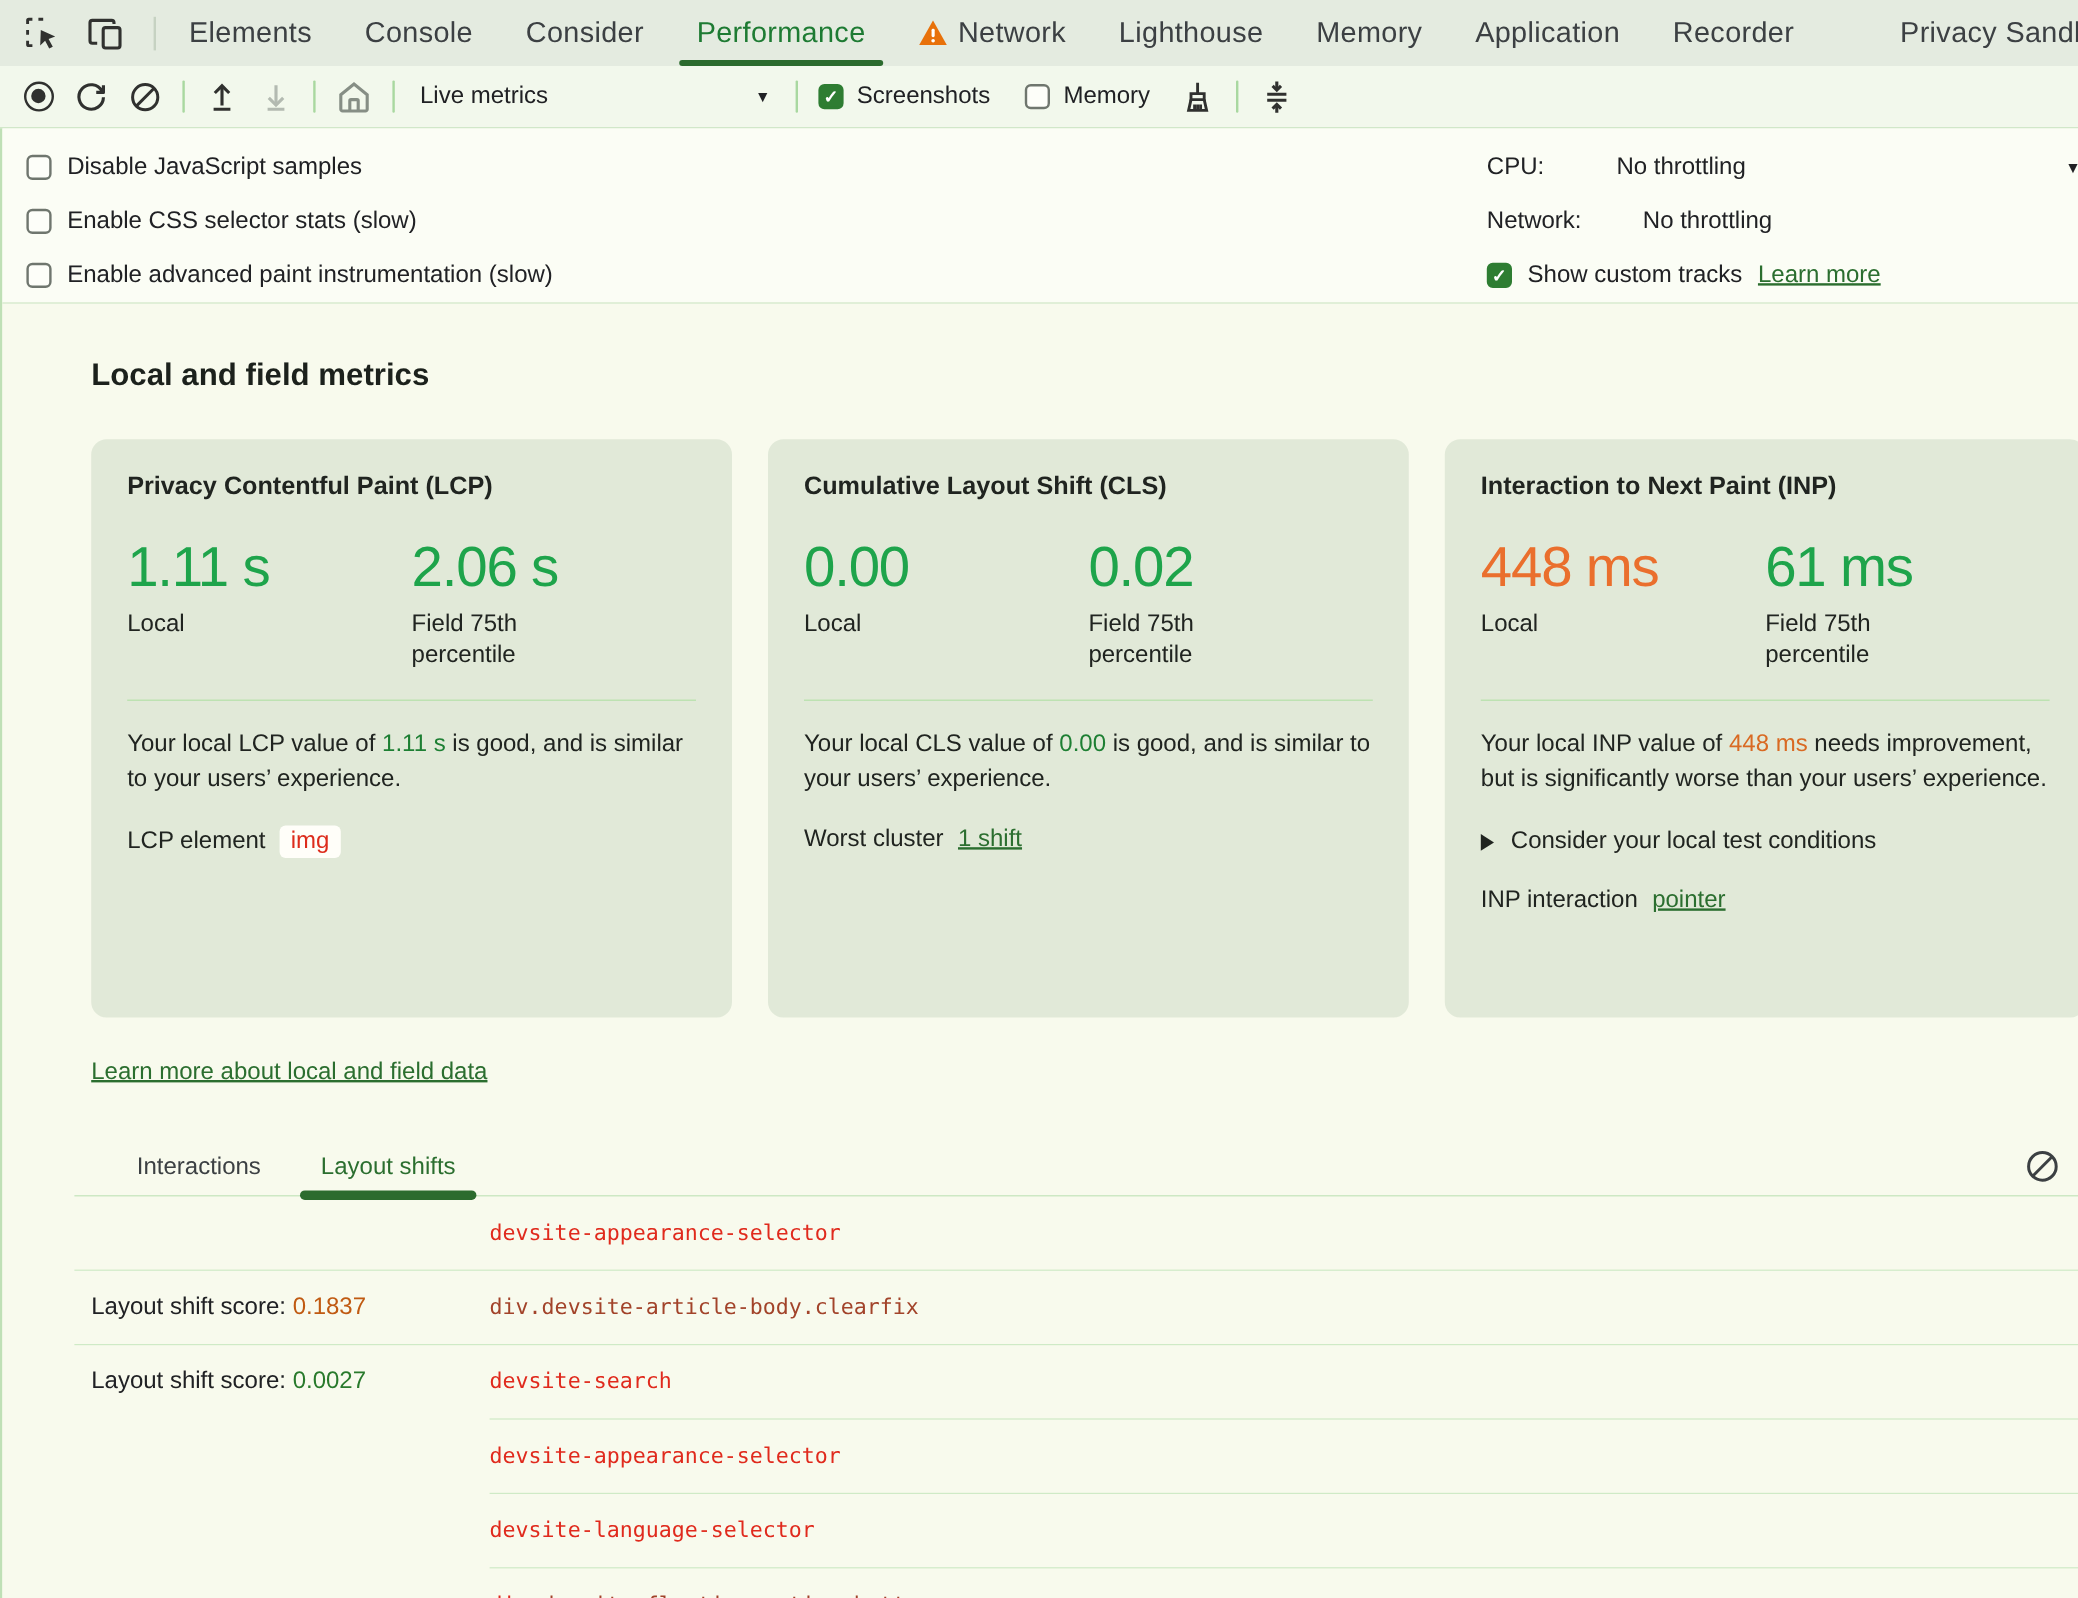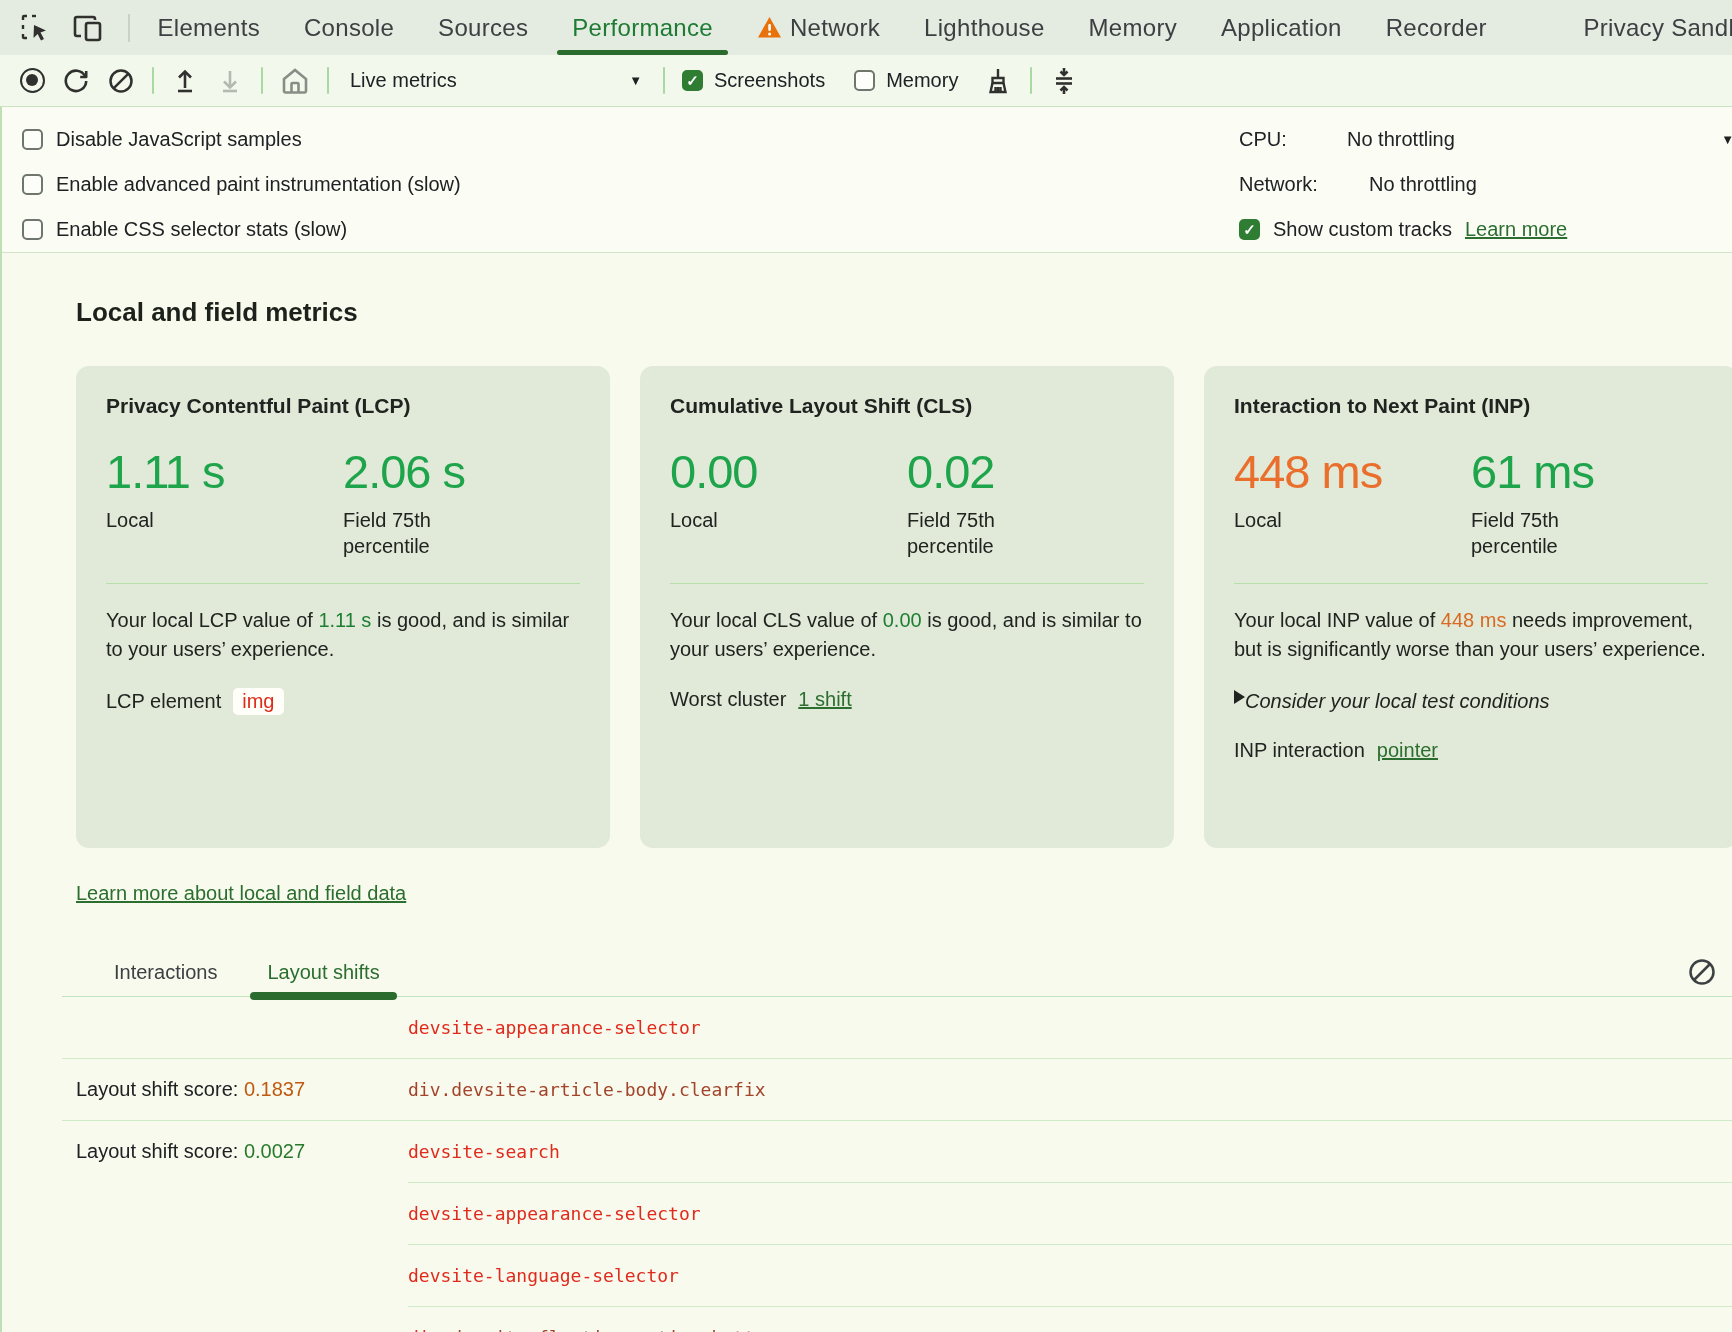--- a/index.html
+++ b/index.html
@@ -56,21 +56,21 @@
   .vnum { font-size:47px; letter-spacing:-1px; }
   .vnum.good { color:#1ea44b; }
   .vnum.poor { color:#ea6f2d; }
   .vsub { margin-top:8px; font-size:20px; color:#202420; line-height:1.3; max-width:130px; }
   .card-divider { border:none; border-top:1.5px solid #b5e0a9; margin:24px 0 22px 0; }
   .card-desc { font-size:20px; line-height:1.45; color:#202420; }
   .inline-good { color:#1d7f33; }
   .inline-poor { color:#d96a23; }
   .card-footer { margin-top:24px; font-size:20px; display:flex; align-items:center; gap:12px; color:#202420; }
   .chip { background:#fffef9; border-radius:5px; padding:2px 9px; color:#dd2c1c; }
-  .disclosure { margin-top:26px; display:flex; align-items:flex-start; font-size:20px; color:#202420; cursor:pointer;font-style:italic; }
+  .disclosure { margin-top:26px; display:flex; align-items:center; gap:14px; font-size:20px; color:#202420; cursor:pointer; }
   .tri { width:0; height:0; border-top:7px solid transparent; border-bottom:7px solid transparent; border-left:11px solid #202420; flex:none; }
   .learn-link { display:inline-block; margin:34px 0 0 36px; font-size:20px; }
 
   
   .log-section { margin-left:22px; width:1678px; border-right:1.5px solid #c9e6c0; }
   .log-tabs { position:relative; height:48px; margin-top:44px; display:flex; align-items:center; padding-left:32px; gap:10px; border-bottom:1.5px solid #c2e4ba; }
   .log-tab { position:relative; height:100%; display:flex; align-items:center; padding:0 20px; font-size:20px; color:#3c4043; cursor:pointer; }
   .log-tab.active { color:#2b6e2f; font-weight:400; }
   .log-tab.active::after { content:""; position:absolute; left:3px; right:3px; bottom:-4px; height:8px; border-radius:4px; background:#2c6b2e; }
   .clear-log { position:absolute; right:22px; top:8px; }
@@ -116,21 +116,21 @@
     </div>
     <div class="tabbar-sep"></div>
     <div class="tabs" id="main-tabs">
         <div class="tab">
           <span>Elements</span>
         </div>
         <div class="tab">
           <span>Console</span>
         </div>
         <div class="tab">
-          <span>Sources</span>
+          <span>Consider</span>
         </div>
         <div class="tab active">
           <span>Performance</span>
         </div>
         <div class="tab">
           <span>
             <svg width="25" height="23" viewBox="0 0 25 23">
               <path d="M12.5 1 L24 21.5 H1 Z" fill="#e8710a"></path>
               <rect x="11.3" y="8" width="2.6" height="7" rx="1.2" fill="#fff"></rect>
               <circle cx="12.6" cy="18" r="1.5" fill="#fff"></circle>
@@ -233,25 +233,25 @@
 
   <div class="panel-body">
 
     <div class="settings">
       <div class="set-row">
         <span class="cb unchecked"></span>
         <span>Disable JavaScript samples</span>
       </div>
       <div class="set-row">
         <span class="cb unchecked"></span>
-        <span>Enable advanced paint instrumentation (slow)</span>
+        <span>Enable CSS selector stats (slow)</span>
       </div>
       <div class="set-row">
         <span class="cb unchecked"></span>
-        <span>Enable CSS selector stats (slow)</span>
+        <span>Enable advanced paint instrumentation (slow)</span>
       </div>
       <div class="set-right">
         <div class="sel-row">
           <span class="sel-label">CPU:</span>
           <span class="sel-value">No throttling</span>
           <span class="caret">▼</span>
         </div>
         <div class="sel-row clip">
           <span class="sel-label wide">Network:</span>
           <span class="sel-value">No throttling</span>

